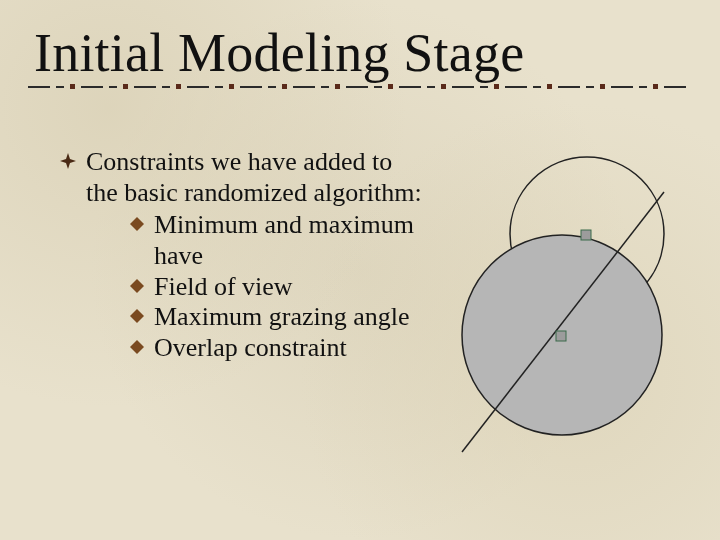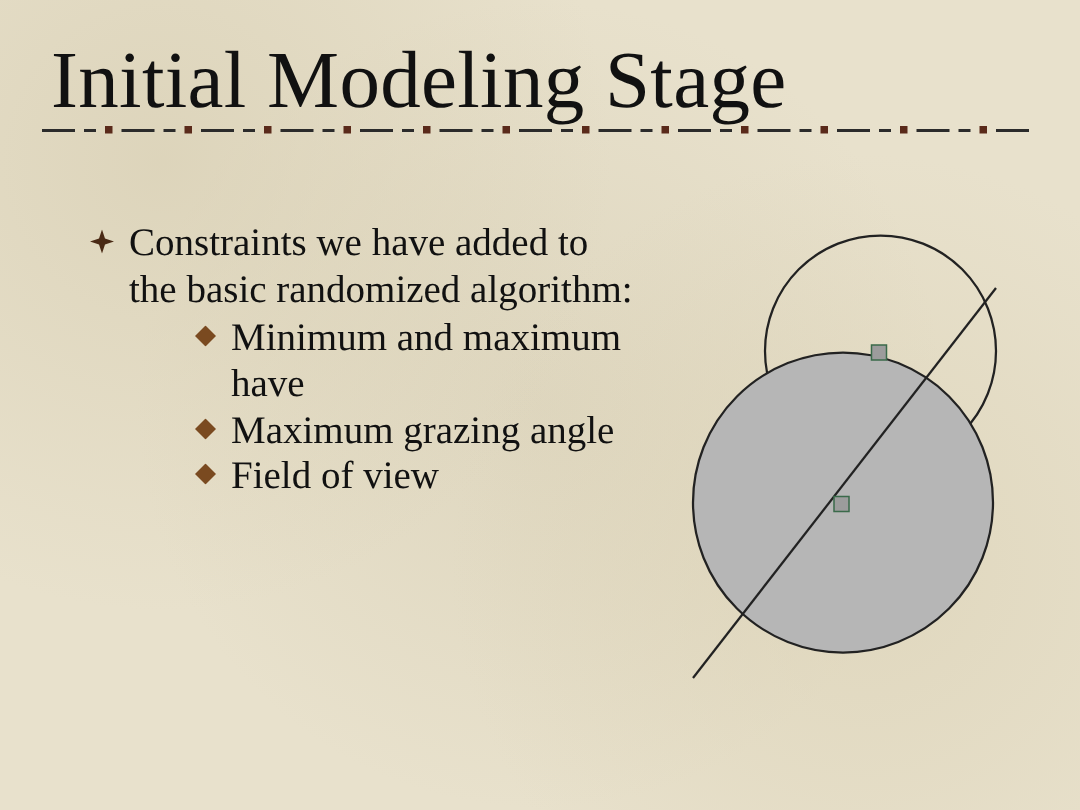--- a/index.html
+++ b/index.html
@@ -159,27 +159,33 @@
         <div class="sub-item">
           <svg class="sub-bullet" viewBox="0 0 14 14">
             <polygon points="7,0 14,7 7,14 0,7" fill="#7a4a20"></polygon>
           </svg>
           <span>Minimum and maximum have</span>
         </div>
         <div class="sub-item">
           <svg class="sub-bullet" viewBox="0 0 14 14">
             <polygon points="7,0 14,7 7,14 0,7" fill="#7a4a20"></polygon>
           </svg>
+          <span>Field of view</span>
+        </div>
+        <div class="sub-item">
+          <svg class="sub-bullet" viewBox="0 0 14 14">
+            <polygon points="7,0 14,7 7,14 0,7" fill="#7a4a20"></polygon>
+          </svg>
           <span>Maximum grazing angle</span>
         </div>
         <div class="sub-item">
           <svg class="sub-bullet" viewBox="0 0 14 14">
             <polygon points="7,0 14,7 7,14 0,7" fill="#7a4a20"></polygon>
           </svg>
-          <span>Field of view</span>
+          <span>Overlap constraint</span>
         </div>
       </div>
     </div>
   </div>
 
   <svg class="diagram" viewBox="0 0 270 310">
 
     <circle cx="155" cy="82" r="77" fill="none" stroke="#222" stroke-width="1.5"></circle>
 
     <circle cx="130" cy="183" r="100" fill="#b6b6b6" stroke="#222" stroke-width="1.5"></circle>

